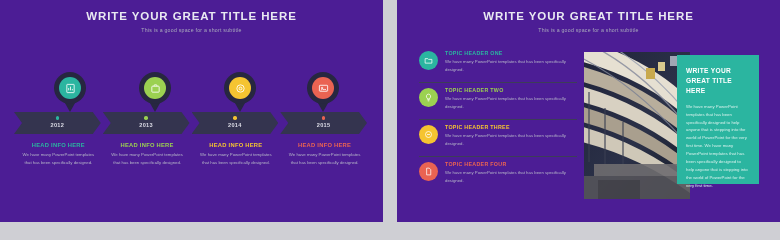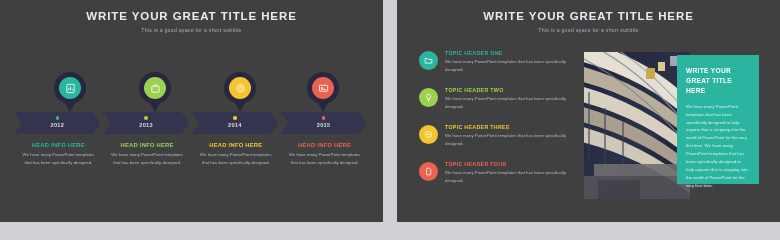--- a/index.html
+++ b/index.html
@@ -17,21 +17,21 @@
     position: relative;
     width: 780px;
     height: 222px;
     display: flex;
     background: #cfcfd4;
   }
   .slide {
     position: relative;
     width: 383px;
     height: 238px;
-    background: #404040;
+    background: #4c1d95;
     overflow: hidden;
     flex: 0 0 auto;
   }
   .slide-gap {
     flex: 0 0 auto;
     width: 14px;
     height: 214px;
     background: #cfcfd4;
   }
 

